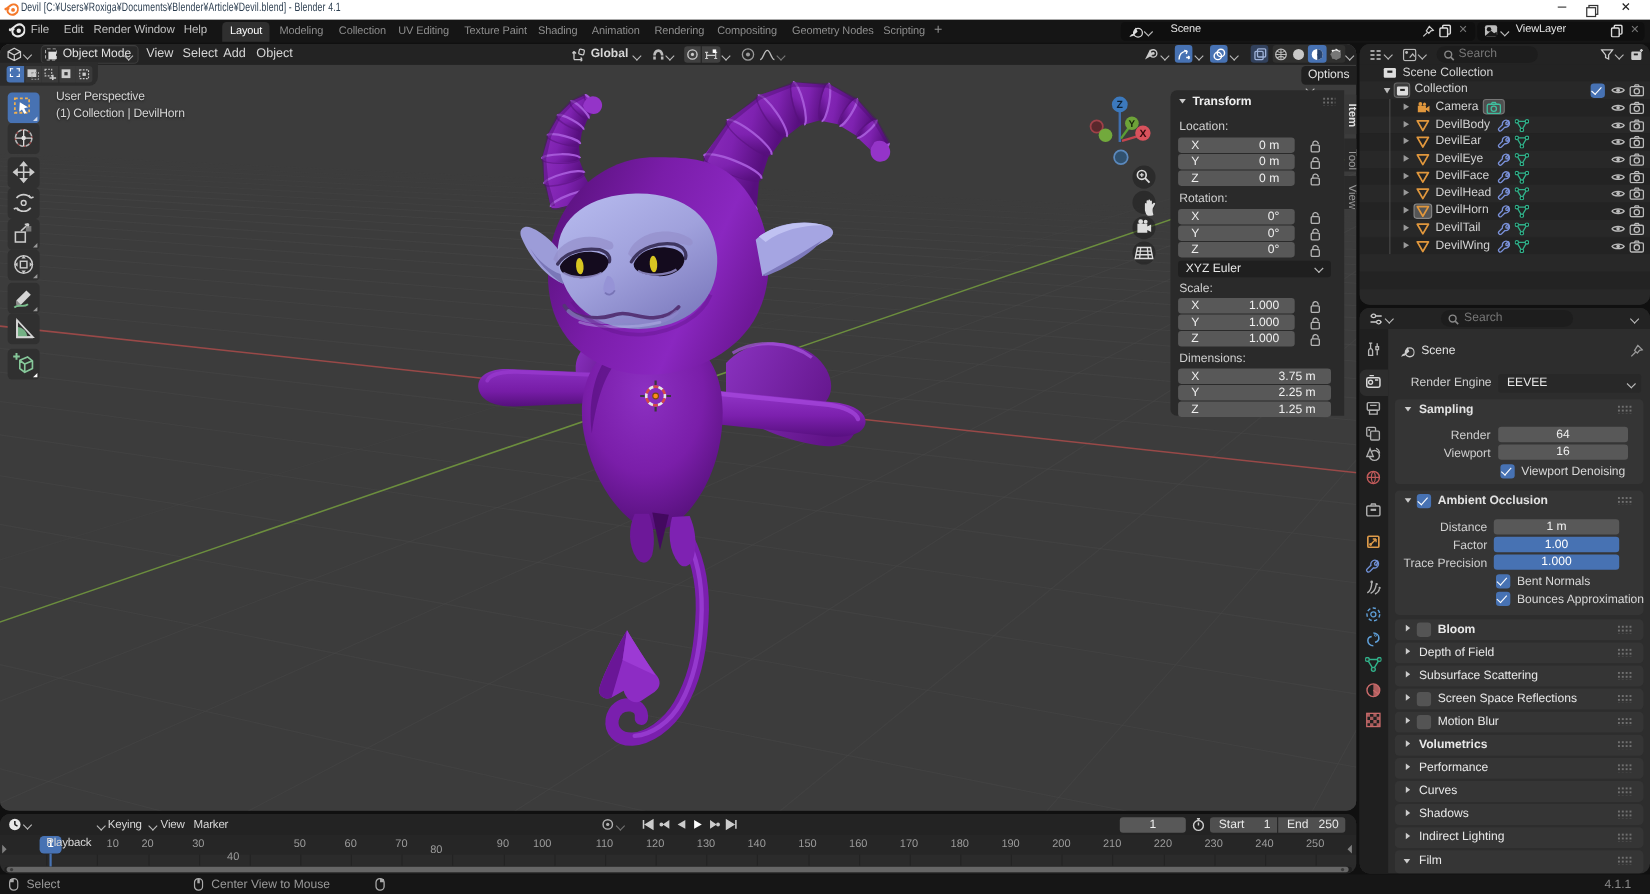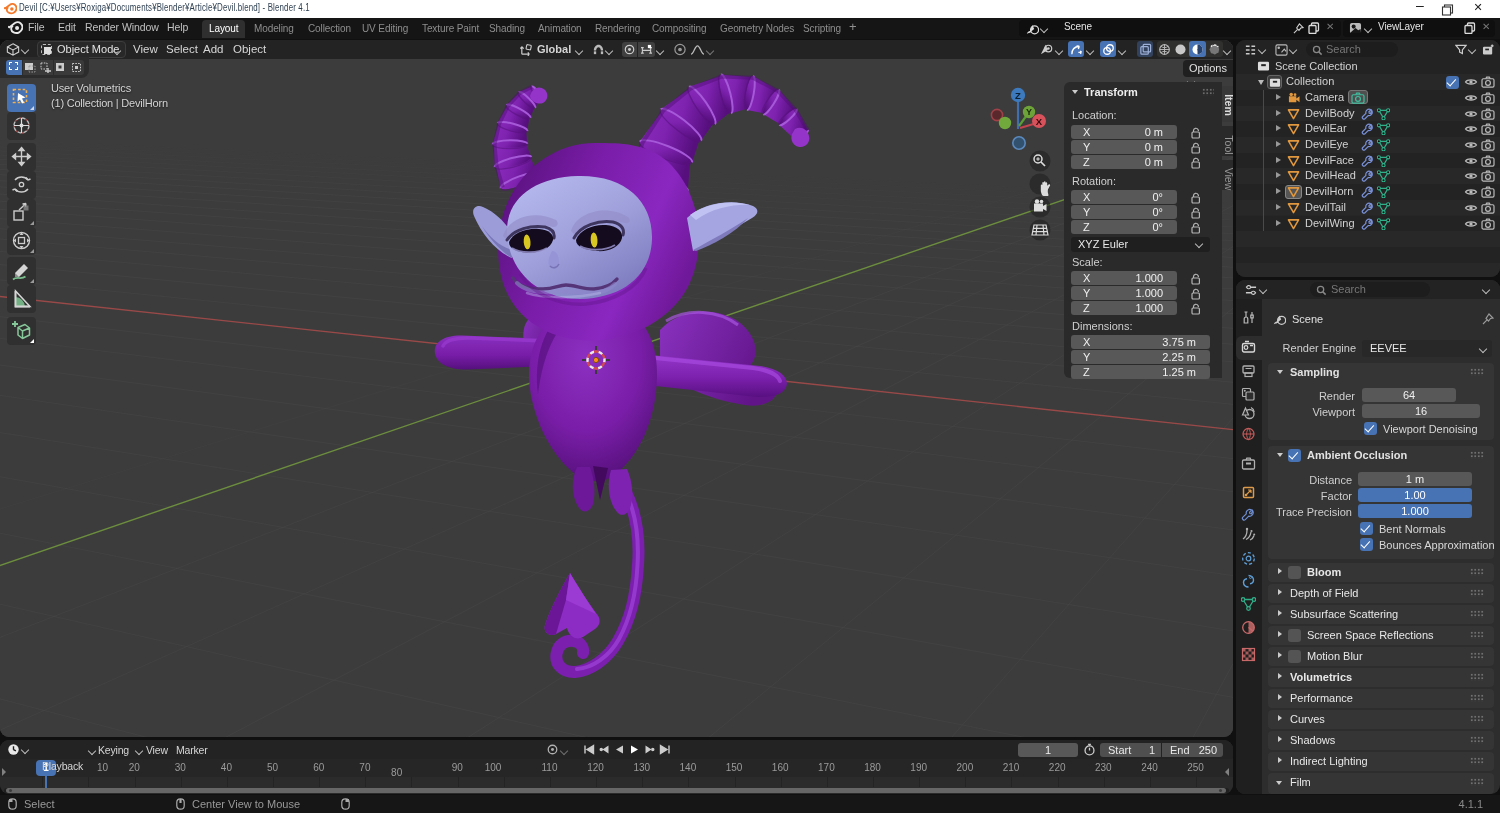--- a/index.html
+++ b/index.html
@@ -485,21 +485,21 @@
         </svg>
  <span class="abs" style="left:69px;top:2.5px;width:15px;height:15px;background:#3a3a3a;border-radius:0 3px 3px 0"></span>
  <svg class="abs" style="left:70.5px;top:4.5px" width="12" height="11" viewBox="0 0 12 11">
           <rect x="1.5" y="1.5" width="8" height="8" fill="none" stroke="#ccc" stroke-width="1" stroke-dasharray="1.6 1.2"></rect>
           <rect x="4" y="4" width="3" height="3" fill="#ccc"></rect>
         </svg>
 </div>
 
 <div class="abs" style="left:1183px;top:20px;width:50px;height:17px;background:#202020;border-radius:4px 0 0 4px;color:#e0e0e0;font-size:11px;padding:2px 0 0 6px">Options <span class="chev" style="top:1px;left:-1px"></span></div>
 
-<span class="ovtext" style="left:51px;top:42px">User Volumetrics</span>
+<span class="ovtext" style="left:51px;top:42px">User Perspective</span>
 <span class="ovtext" style="left:51px;top:57px">(1) Collection | DevilHorn</span>
 
 <div class="tbtn act" style="top:44px">
         <svg class="abs" style="left:5px;top:4px" width="19" height="19" viewBox="0 0 19 19">
           <rect x="1.5" y="1.5" width="13" height="13" fill="none" stroke="#f0b050" stroke-width="1.6" stroke-dasharray="2.6 2"></rect>
           <path d="M6 5 L13.5 9.5 L10 10.5 L12 14.5 L10 15.5 L8 11.5 L5.5 13.5 Z" fill="#fff"></path>
         </svg>
         <span class="abs" style="right:2px;bottom:2px;width:0;height:0;border-left:4px solid transparent;border-bottom:4px solid #cfd8ea"></span>
       </div>
 <div class="tbtn" style="top:72px">
@@ -1047,21 +1047,21 @@
         <path d="M7 1 L11 5 L8.5 5.5 L6.5 8 L4 5.5 Z M4.8 7.2 L1 11" fill="none" stroke="#999" stroke-width="1.2"></path>
       </svg>
 <span class="plabel" style="left:10px;top:62px;width:110px">Render Engine</span>
 <div class="abs" style="left:126px;top:60px;width:130px;height:17px;background:#282828;border-radius:3px;color:#e8e8e8;font-size:11px;line-height:17px;padding-left:8px">EEVEE</div>
 <span class="abs chev" style="left:244px;top:65px"></span>
 <div class="panel" style="top:83px;height:77px">
 <span class="abs arrD" style="left:9px;top:7px"></span>
         <span class="ptitle abs" style="left:22px;top:3px">Sampling</span>
         <span class="dots" style="right:10px;top:5px"></span>
 <span class="plabel" style="left:0px;top:27px;width:87px">Render</span>
-<div class="pfield" style="left:94px;top:25px;width:94px">64</div>
+<div class="pfield" style="left:94px;top:25px;width:118px">64</div>
 <span class="plabel" style="left:0px;top:43px;width:87px">Viewport</span>
 <div class="pfield" style="left:94px;top:41px;width:118px">16</div>
 <span class="cb" style="left:96px;top:59px"></span>
         <span class="abs" style="left:115px;top:60px;color:#d8d8d8;font-size:11px">Viewport Denoising</span>
 </div>
 <div class="panel" style="top:166px;height:113px">
 <span class="abs arrD" style="left:9px;top:7px"></span>
         <span class="cb" style="left:20px;top:3px"></span>
         <span class="ptitle abs" style="left:39px;top:3px">Ambient Occlusion</span>
         <span class="dots" style="right:10px;top:5px"></span>
@@ -1161,21 +1161,21 @@
 <div class="abs" style="left:965.2px;top:37px;width:1px;height:10px;background:#232323"></div>
 <div class="abs" style="left:1011.4px;top:37px;width:1px;height:10px;background:#232323"></div>
 <div class="abs" style="left:1057.5px;top:37px;width:1px;height:10px;background:#232323"></div>
 <div class="abs" style="left:1103.7px;top:37px;width:1px;height:10px;background:#232323"></div>
 <div class="abs" style="left:1149.8px;top:37px;width:1px;height:10px;background:#232323"></div>
 <div class="abs" style="left:1196.0px;top:37px;width:1px;height:10px;background:#232323"></div>
 
 <span class="abs" style="left:68.0px;top:22px;width:40px;text-align:right;color:#9b9b9b;font-size:10px">10</span>
 <span class="abs" style="left:114.2px;top:22px;width:40px;text-align:center;color:#9b9b9b;font-size:10px">20</span>
 <span class="abs" style="left:160.3px;top:22px;width:40px;text-align:center;color:#9b9b9b;font-size:10px">30</span>
-<span class="abs" style="left:206.4px;top:22px;width:40px;text-align:center;color:#9b9b9b;font-size:10px">40</span>
+<span class="abs" style="left:206.4px;top:34px;width:40px;color:#9b9b9b;font-size:10px">40</span>
 <span class="abs" style="left:252.6px;top:22px;width:40px;text-align:center;color:#9b9b9b;font-size:10px">50</span>
 <span class="abs" style="left:298.8px;top:22px;width:40px;text-align:center;color:#9b9b9b;font-size:10px">60</span>
 <span class="abs" style="left:344.9px;top:22px;width:40px;text-align:center;color:#9b9b9b;font-size:10px">70</span>
 <span class="abs" style="left:391.1px;top:27px;width:40px;text-align:left;color:#9b9b9b;font-size:10px">80</span>
 <span class="abs" style="left:437.2px;top:22px;width:40px;text-align:center;color:#9b9b9b;font-size:10px">90</span>
 <span class="abs" style="left:473px;top:22px;width:40px;text-align:center;color:#9b9b9b;font-size:10px">100</span>
 <span class="abs" style="left:529.5px;top:22px;width:40px;text-align:center;color:#9b9b9b;font-size:10px">110</span>
 <span class="abs" style="left:575.6px;top:22px;width:40px;text-align:center;color:#9b9b9b;font-size:10px">120</span>
 <span class="abs" style="left:621.8px;top:22px;width:40px;text-align:center;color:#9b9b9b;font-size:10px">130</span>
 <span class="abs" style="left:667.9px;top:22px;width:40px;text-align:center;color:#9b9b9b;font-size:10px">140</span>

